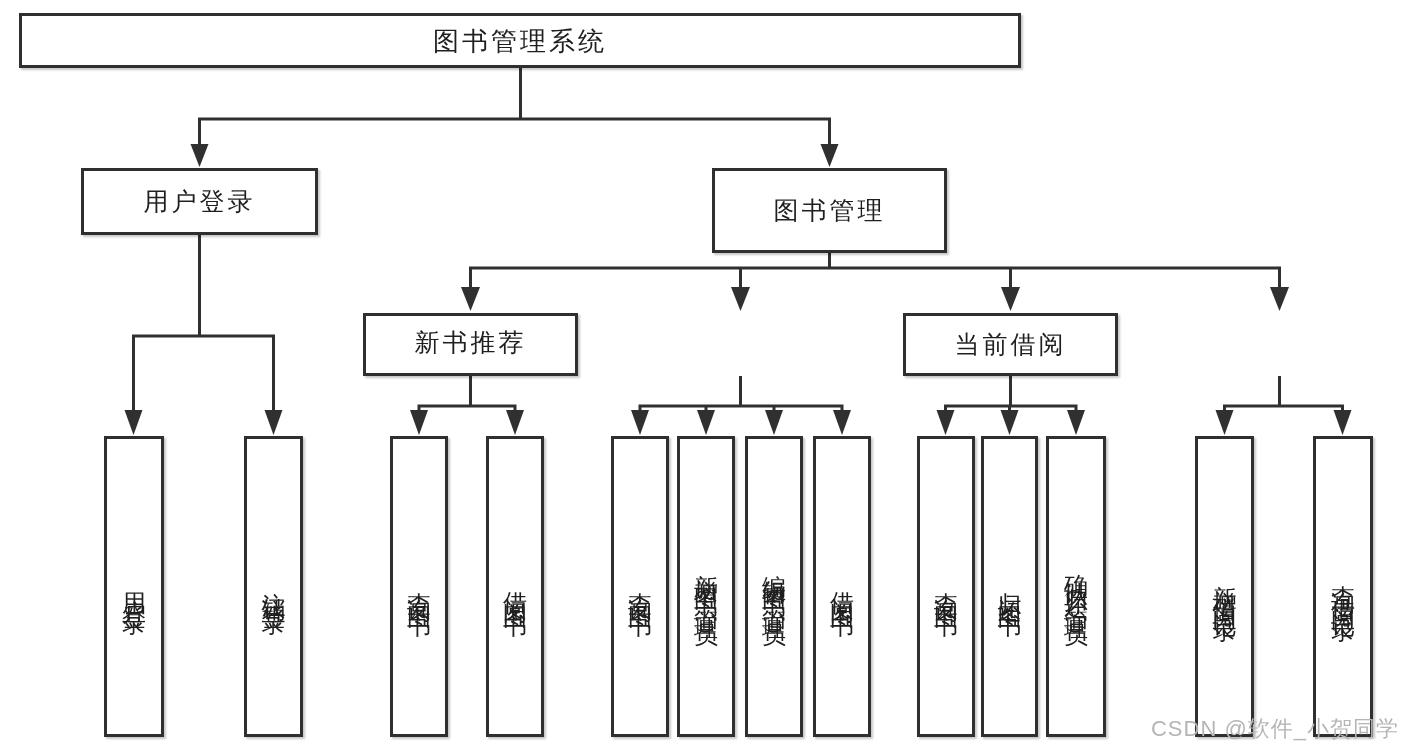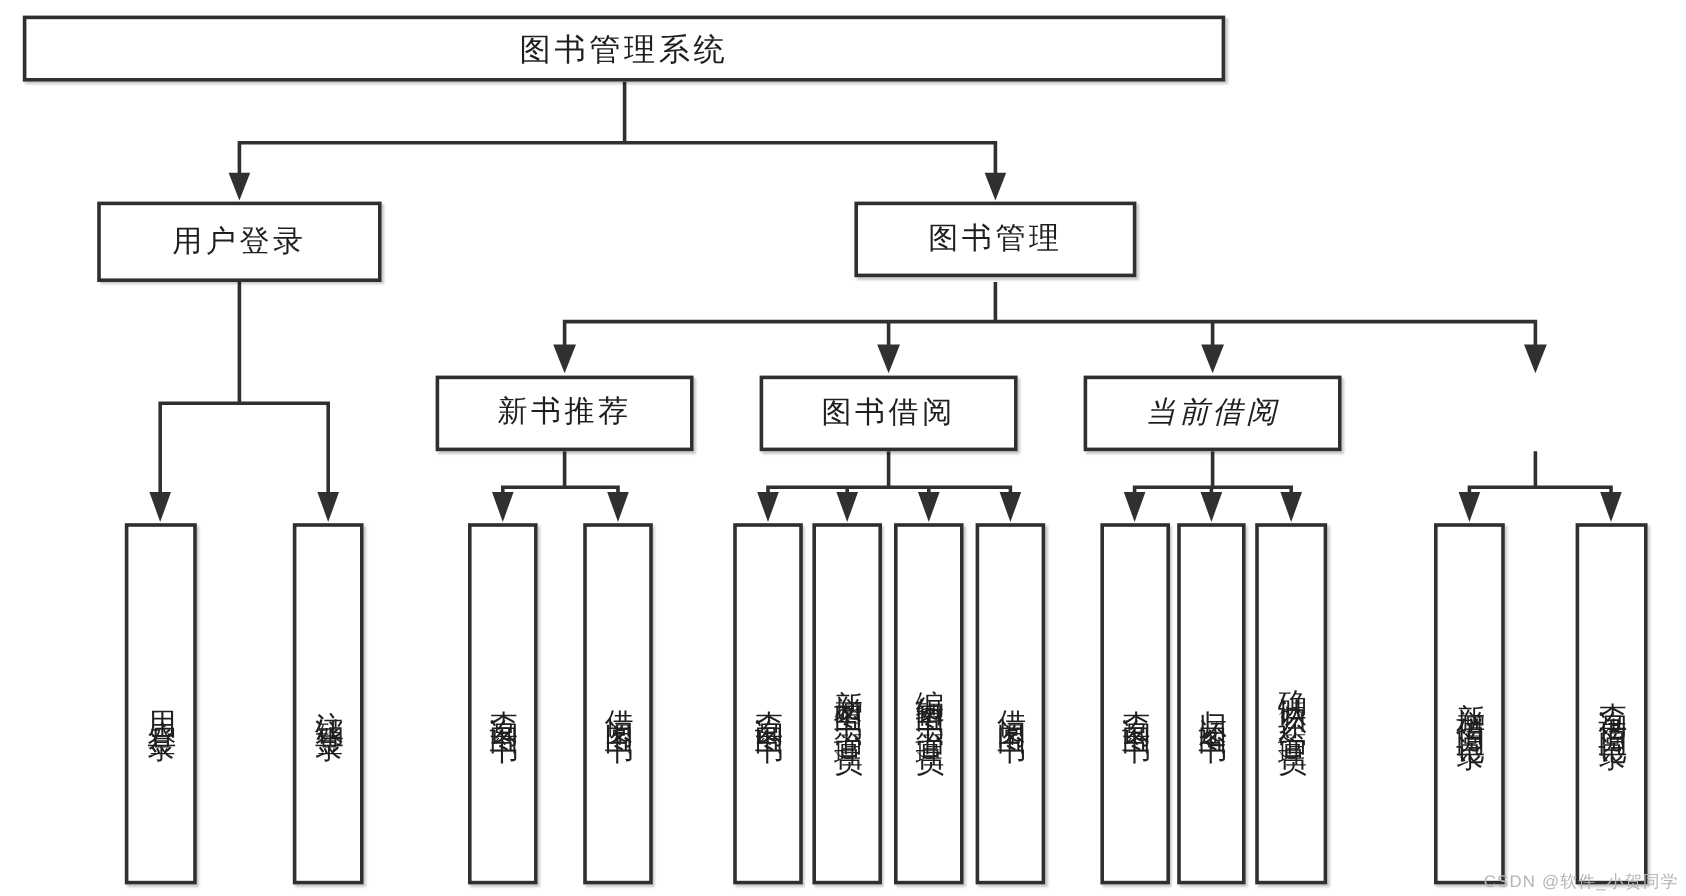--- a/index.html
+++ b/index.html
@@ -43,21 +43,21 @@
     letter-spacing: 7px;
     line-height: 1;
     white-space: nowrap;
   }
   #watermark {
     position: absolute;
     right: 6px;
     bottom: 3px;
     z-index: 2;
     color: #b5b5b5;
-    font-size: 14px;
+    font-size: 22px;
     letter-spacing: 1px;
     white-space: nowrap;
   }
 </style>
 </head>
 <body>
 
 <div id="page">
 
   <svg id="connectors" viewBox="0 0 1405 747" xmlns="http://www.w3.org/2000/svg">
@@ -100,31 +100,28 @@
     </g>
   </svg>
 
   <div class="node hnode root-node" style="left:19px; top:13px; width:1002px; height:55px;">
     <span class="label">图书管理系统</span>
   </div>
 
   <div class="node hnode" style="left:81px; top:168px; width:237px; height:67px;">
     <span class="label">用户登录</span>
   </div>
-  <div class="node hnode" style="left:712px; top:168px; width:235px; height:63px;">
+  <div class="node hnode" style="left:712px; top:168px; width:235px; height:85px;">
     <span class="label">图书管理</span>
   </div>
 
   <div class="node hnode" style="left:363px; top:313px; width:215px; height:63px;font-family:Liberation Mono, monospace;">
     <span class="label">新书推荐</span>
   </div>
-  <div class="node hnode" style="left:633px; top:313px; width:215px; height:63px;">
-    <span class="label">图书借阅</span>
-  </div>
-  <div class="node hnode" style="left:903px; top:313px; width:215px; height:63px;font-style:italic;">
+  <div class="node hnode" style="left:903px; top:313px; width:215px; height:63px;">
     <span class="label">当前借阅</span>
   </div>
 
   <div class="node vnode" style="left:104px; top:436px; width:60px; height:301px;">
     <span class="label">用户登录</span>
   </div>
   <div class="node vnode" style="left:244px; top:436px; width:59px; height:301px;">
     <span class="label">注销登录</span>
   </div>
   <div class="node vnode" style="left:390px; top:436px; width:58px; height:301px;">

